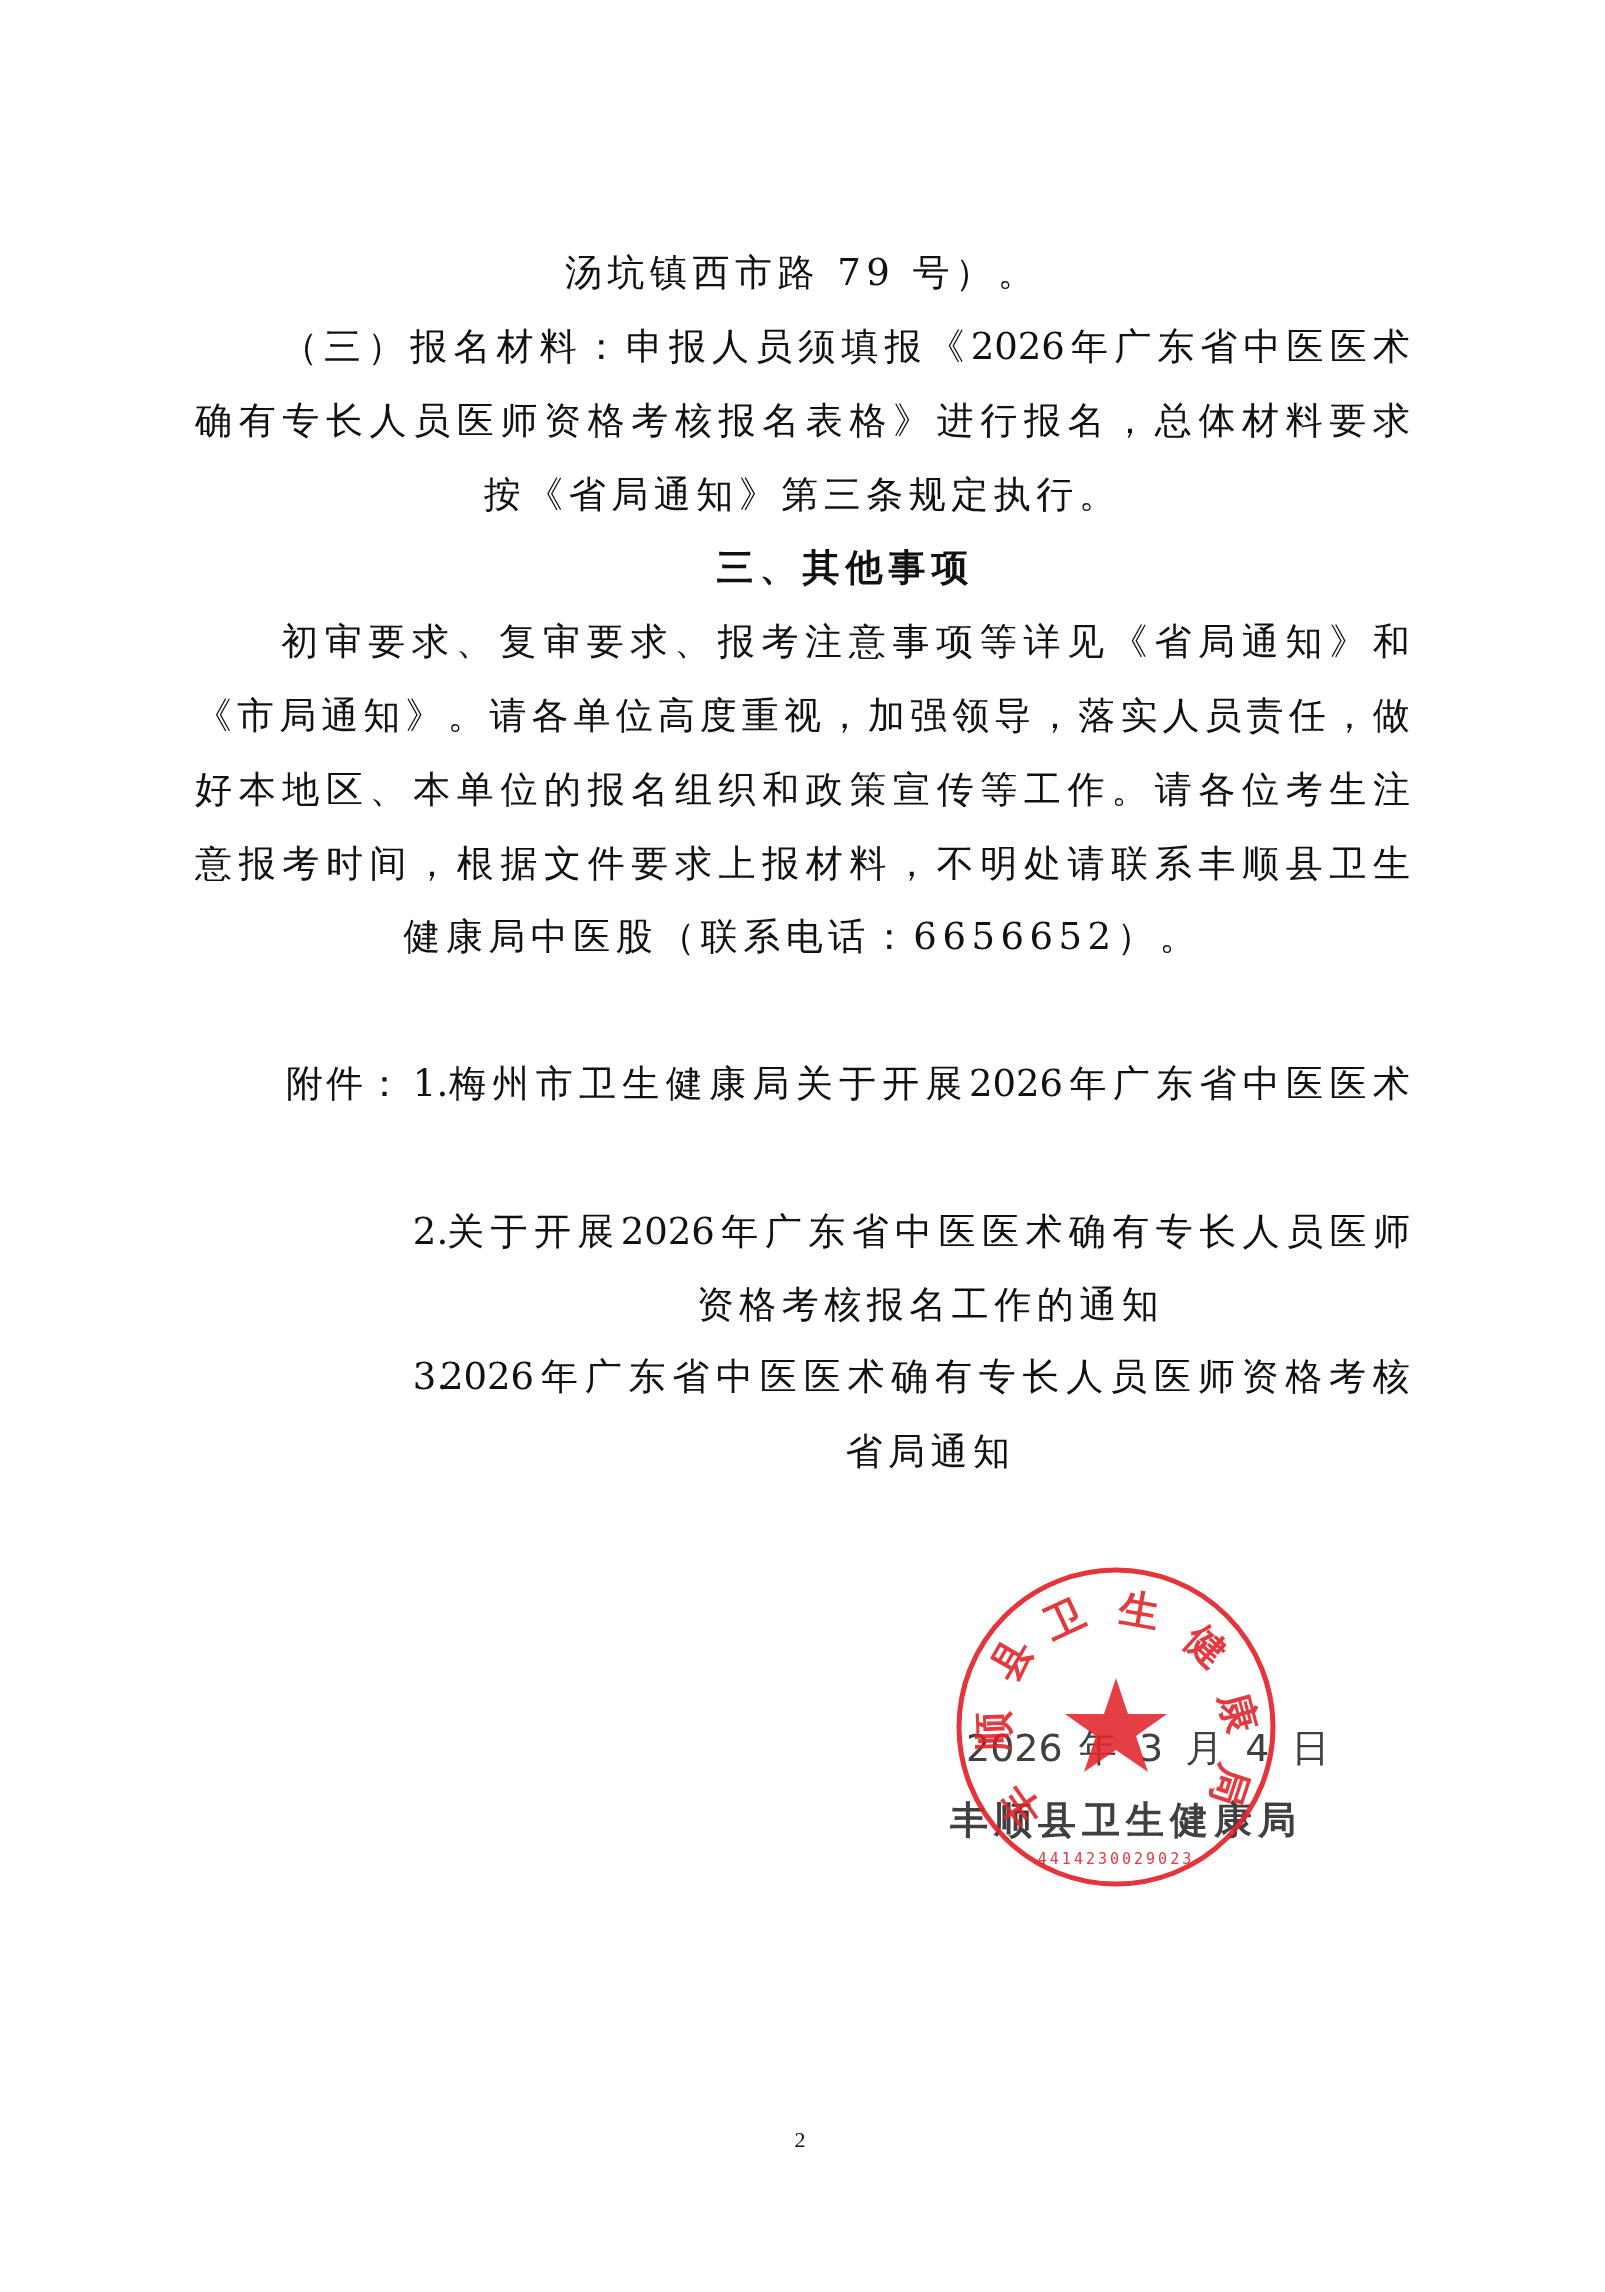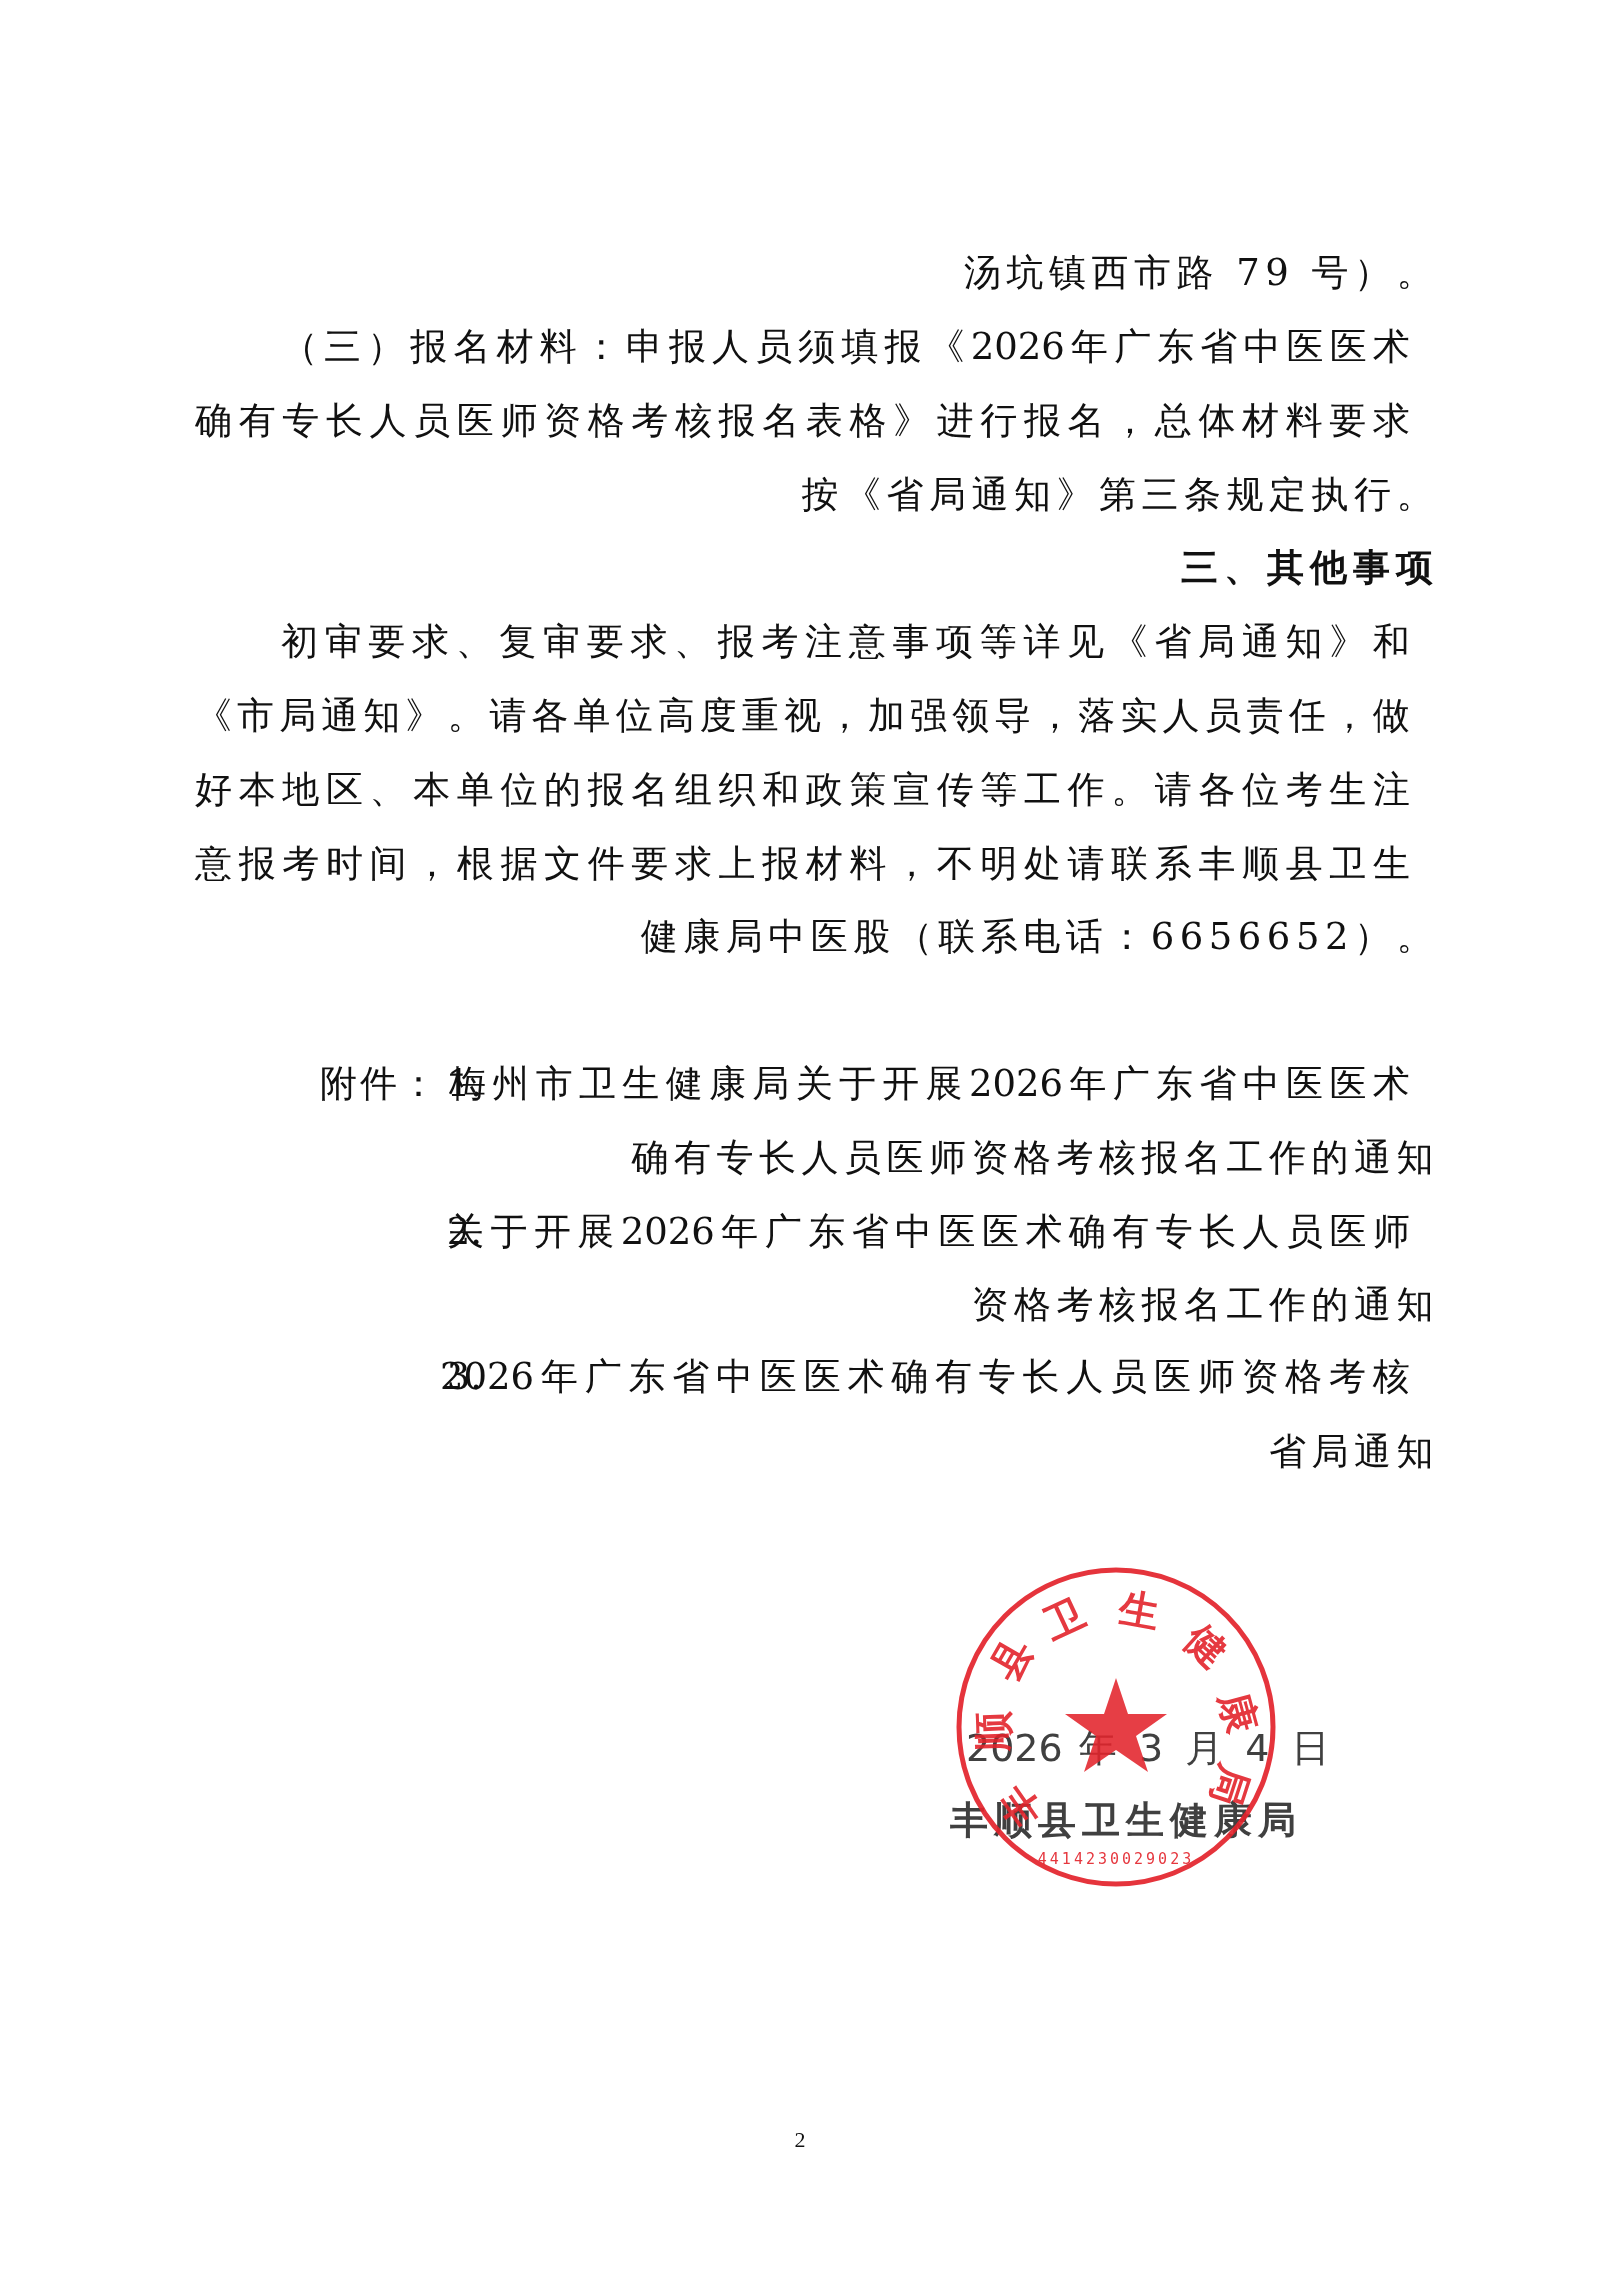--- a/index.html
+++ b/index.html
@@ -9,21 +9,21 @@
     position: absolute;
     height: 74px;
     line-height: 74px;
     font-family: "DejaVu Serif", "Liberation Serif", serif;
     font-size: 37px;
     color: #111111;
     white-space: nowrap;
     overflow: visible;
   }
   .full { text-align: justify; text-align-last: justify; }
-  .left { text-align: right; letter-spacing: 5.5px; margin-left: 29px; }
+  .left { text-align: center; letter-spacing: 5.5px; }
   .heading { font-family: "DejaVu Sans", "Liberation Sans", sans-serif; font-weight: bold; letter-spacing: 6px; }
   .pagenum {
     position: absolute; left: 780px; top: 2120px; width: 40px; height: 40px;
     line-height: 40px; text-align: center;
     font-family: "Liberation Serif", serif; font-size: 22px; color: #111;
   }
   .seal {
     position: absolute; left: 955px; top: 1566px; width: 322px; height: 322px;
     pointer-events: none;
   }
@@ -234,21 +234,20 @@
       <span>2026</span>
       <span>年</span>
       <span>广</span>
       <span>东</span>
       <span>省</span>
       <span>中</span>
       <span>医</span>
       <span>医</span>
       <span>术</span>
     </div>
-  <div class="line left" style="left:451px; top:1121px; width:959px;">确有专长人员医师资格考核报名工作的通知</div>
 
   <div class="line left" style="left:408px; top:1195px; width:45px; letter-spacing:0;">2.</div>
   <div class="line full" style="left: 447px; top: 1195px; width: 963px; display: flex; justify-content: space-between;">
       <span>关</span>
       <span>于</span>
       <span>开</span>
       <span>展</span>
       <span>2026</span>
       <span>年</span>
       <span>广</span>

